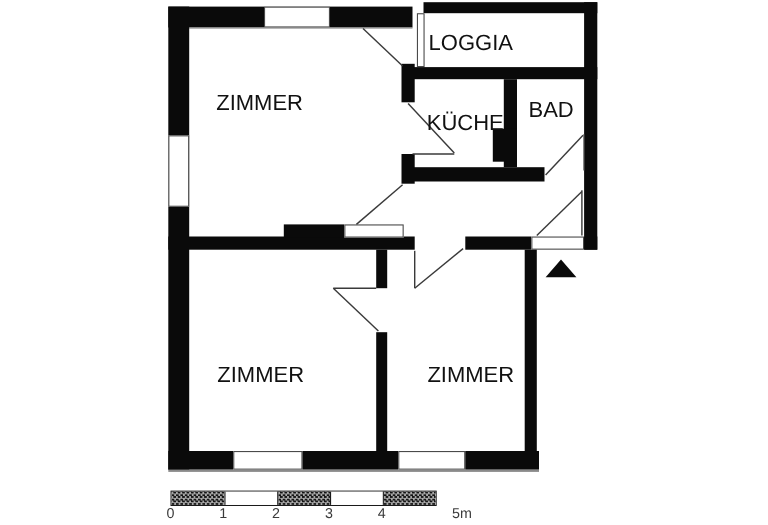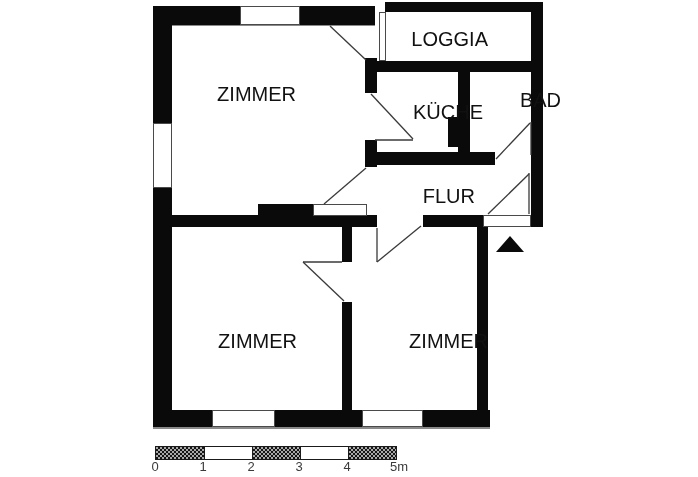--- a/index.html
+++ b/index.html
@@ -29,21 +29,21 @@
   }
   .thinline {
     position: absolute;
     background: #8a8a8a;
   }
   .room-label {
     position: absolute;
     width: 120px;
     height: 24px;
     line-height: 24px;
-    text-align: right;
+    text-align: center;
     font-size: 20px;
     color: #111111;
     white-space: nowrap;
   }
   .svg-overlay {
     position: absolute;
     left: 0;
     top: 0;
     pointer-events: none;
   }
@@ -149,31 +149,30 @@
       <line x1="488" y1="214" x2="529" y2="174"></line>
     </g>
   </svg>
 
   <div class="entrance-triangle"></div>
 
   <div class="room-label" style="left:176px; top:82px;">ZIMMER</div>
   <div class="room-label" style="left:368px; top:27px;">LOGGIA</div>
   <div class="room-label" style="left:363px; top:100px;">KÜCHE</div>
   <div class="room-label" style="left:441px; top:88px;">BAD</div>
-  <div class="room-label" style="left:355px; top:184px;">FLUR</div>
   <div class="room-label" style="left:177px; top:329px;">ZIMMER</div>
   <div class="room-label" style="left:368px; top:329px;">ZIMMER</div>
 
   <div class="scale-bar">
     <div class="scale-cell hatched"></div>
     <div class="scale-cell empty"></div>
     <div class="scale-cell hatched"></div>
     <div class="scale-cell empty"></div>
     <div class="scale-cell hatched"></div>
   </div>
   <div class="scale-tick-label" style="left:140px;">0</div>
   <div class="scale-tick-label" style="left:188px;">1</div>
   <div class="scale-tick-label" style="left:236px;">2</div>
   <div class="scale-tick-label" style="left:284px;">3</div>
   <div class="scale-tick-label" style="left:332px;">4</div>
-  <div class="scale-tick-label" style="left:384px;">5m</div>
+  <div class="scale-tick-label" style="left:405px;">5m</div>
 
 </div>
 
 </body></html>

